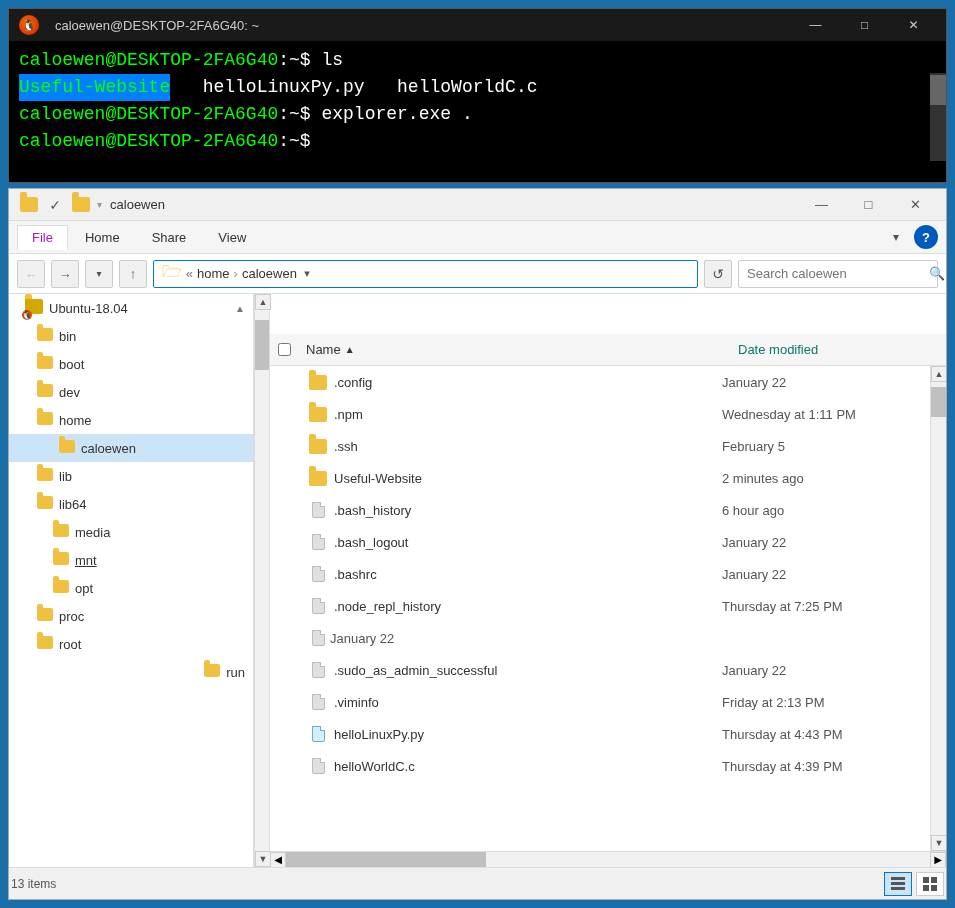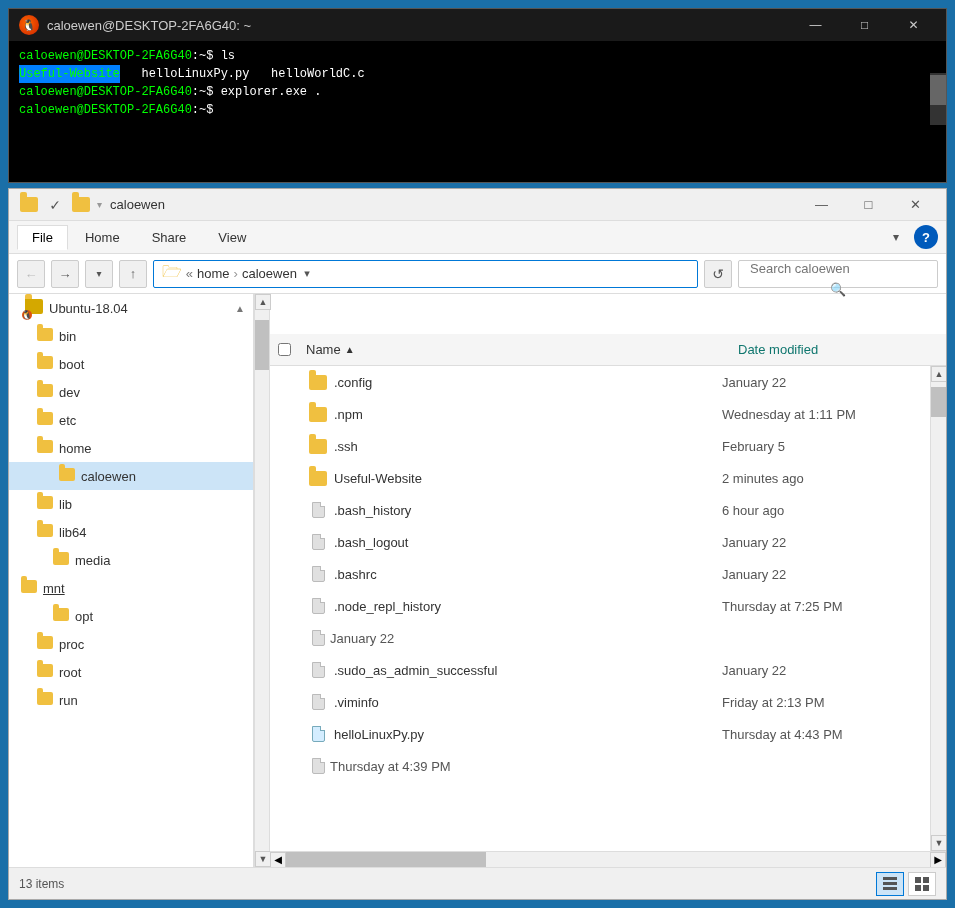--- a/index.html
+++ b/index.html
@@ -41,41 +41,42 @@
       background: radial-gradient(circle at 40% 40%, #ff6600, #cc2200);
       display: flex;
       align-items: center;
       justify-content: center;
       font-size: 11px;
       color: white;
     }
     .terminal-title-text {
       color: #ccc;
       font-size: 13px;
+      margin-left: 8px;
     }
     .terminal-controls {
       display: flex;
       gap: 4px;
     }
     .terminal-btn {
       width: 45px;
       height: 26px;
       background: transparent;
       border: none;
       color: #ccc;
       cursor: pointer;
       display: flex;
       align-items: center;
       justify-content: center;
       font-size: 12px;
     }
     .terminal-content {
       padding: 6px 10px;
       font-family: 'Courier New', monospace;
-      font-size: 12px;
+      font-size: 18px;
       line-height: 1.5;
     }
     .terminal-line { display: flex; flex-wrap: wrap; }
     .t-green { color: #00ff00; }
     .t-white { color: #fff; }
     .scrollbar-terminal {
       position: absolute;
       right: 0;
       top: 32px;
       bottom: 0;
@@ -172,21 +173,21 @@
     .ribbon-tab {
       padding: 4px 14px;
       font-size: 13px;
       cursor: pointer;
       color: #333;
       border: 1px solid transparent;
       border-bottom: none;
     }
     .ribbon-tab.active {
       background: #fff;
-      color: #000000;
+      color: #a21caf;
       border: 1px solid #ddd;
       border-bottom: 1px solid #fff;
       margin-bottom: -1px;
     }
     .ribbon-controls-right {
       margin-left: auto;
       display: flex;
       align-items: center;
       gap: 6px;
     }
@@ -295,21 +296,20 @@
     .search-box {
       width: 200px;
       height: 28px;
       border: 1px solid #ccc;
       border-radius: 2px;
       display: flex;
       align-items: center;
       padding: 0 8px;
       gap: 6px;
       background: #fff;
-      flex-direction: column;
     }
     .search-input {
       flex: 1;
       border: none;
       outline: none;
       font-size: 13px;
       color: #999;
       background: transparent;
     }
     .search-icon { color: #555; font-size: 13px; }
@@ -411,21 +411,21 @@
       color: #555;
     }
 
     
     .status-bar {
       height: 32px;
       background: #f0f0f0;
       border-top: 1px solid #ddd;
       display: flex;
       align-items: center;
-      padding: 0 10px;
+      padding: 0 2px;
       font-size: 12px;
       color: #555;
       justify-content: space-between;
     }
     .view-buttons {
       display: flex;
       gap: 4px;
     }
     .view-btn {
       width: 28px;
@@ -701,59 +701,55 @@
           <div class="sidebar-item" style="padding-left: 28px;">
             <span><span class="icon-folder"></span></span>
             <span>boot</span>
           </div>
           <div class="sidebar-item" style="padding-left: 28px;">
             <span><span class="icon-folder"></span></span>
             <span>dev</span>
           </div>
           <div class="sidebar-item" style="padding-left: 28px;">
             <span><span class="icon-folder"></span></span>
-            <span>etc</span>
+            <span>home</span>
+          </div>
+          <div class="sidebar-item selected" style="padding-left: 50px;">
+            <span><span class="icon-folder"></span></span>
+            <span>caloewen</span>
           </div>
           <div class="sidebar-item" style="padding-left: 28px;">
             <span><span class="icon-folder"></span></span>
-            <span>home</span>
-          </div>
-          <div class="sidebar-item selected" style="padding-left: 50px;">
-            <span><span class="icon-folder"></span></span>
-            <span>caloewen</span>
+            <span>lib</span>
           </div>
           <div class="sidebar-item" style="padding-left: 28px;">
             <span><span class="icon-folder"></span></span>
-            <span>lib</span>
+            <span>lib64</span>
+          </div>
+          <div class="sidebar-item" style="padding-left: 44px;">
+            <span><span class="icon-folder"></span></span>
+            <span>media</span>
+          </div>
+          <div class="sidebar-item" style="padding-left: 44px; text-decoration: underline;">
+            <span><span class="icon-folder"></span></span>
+            <span>mnt</span>
+          </div>
+          <div class="sidebar-item" style="padding-left: 44px;">
+            <span><span class="icon-folder"></span></span>
+            <span>opt</span>
           </div>
           <div class="sidebar-item" style="padding-left: 28px;">
             <span><span class="icon-folder"></span></span>
-            <span>lib64</span>
-          </div>
-          <div class="sidebar-item" style="padding-left: 44px;">
-            <span><span class="icon-folder"></span></span>
-            <span>media</span>
-          </div>
-          <div class="sidebar-item" style="padding-left: 12px; text-decoration: underline;">
-            <span><span class="icon-folder"></span></span>
-            <span>mnt</span>
-          </div>
-          <div class="sidebar-item" style="padding-left: 44px;">
-            <span><span class="icon-folder"></span></span>
-            <span>opt</span>
+            <span>proc</span>
           </div>
           <div class="sidebar-item" style="padding-left: 28px;">
             <span><span class="icon-folder"></span></span>
-            <span>proc</span>
-          </div>
-          <div class="sidebar-item" style="padding-left: 28px;">
-            <span><span class="icon-folder"></span></span>
             <span>root</span>
           </div>
-          <div class="sidebar-item" style="padding-left: 28px;">
+          <div class="sidebar-item" style="padding-left: 28px; justify-content: flex-end;">
             <span><span class="icon-folder"></span></span>
             <span>run</span>
           </div>
         </div>
     </div>
 
     <div class="v-scrollbar" style="width:16px; border-right:1px solid #ddd;">
       <div class="v-scroll-btn">▲</div>
       <div class="v-scroll-track">
         <div class="v-scroll-thumb"></div>
@@ -869,20 +865,21 @@
                 <span class="icon-py"></span>
               </div>
       <div class="file-name">helloLinuxPy.py</div>
       <div class="file-date">Thursday at 4:43 PM</div>
     </div>
             <div class="file-item">
       <div class="file-check"></div>
       <div class="file-icon-col">
                 <span class="icon-file"></span>
               </div>
+      <div class="file-name">helloWorldC.c</div>
       <div class="file-date">Thursday at 4:39 PM</div>
     </div>
           </div>
         <div class="v-scrollbar">
           <div class="v-scroll-btn">▲</div>
           <div class="v-scroll-track">
             <div class="v-scroll-thumb" style="height:30px; margin-top:5px;"></div>
           </div>
           <div class="v-scroll-btn">▼</div>
         </div>

